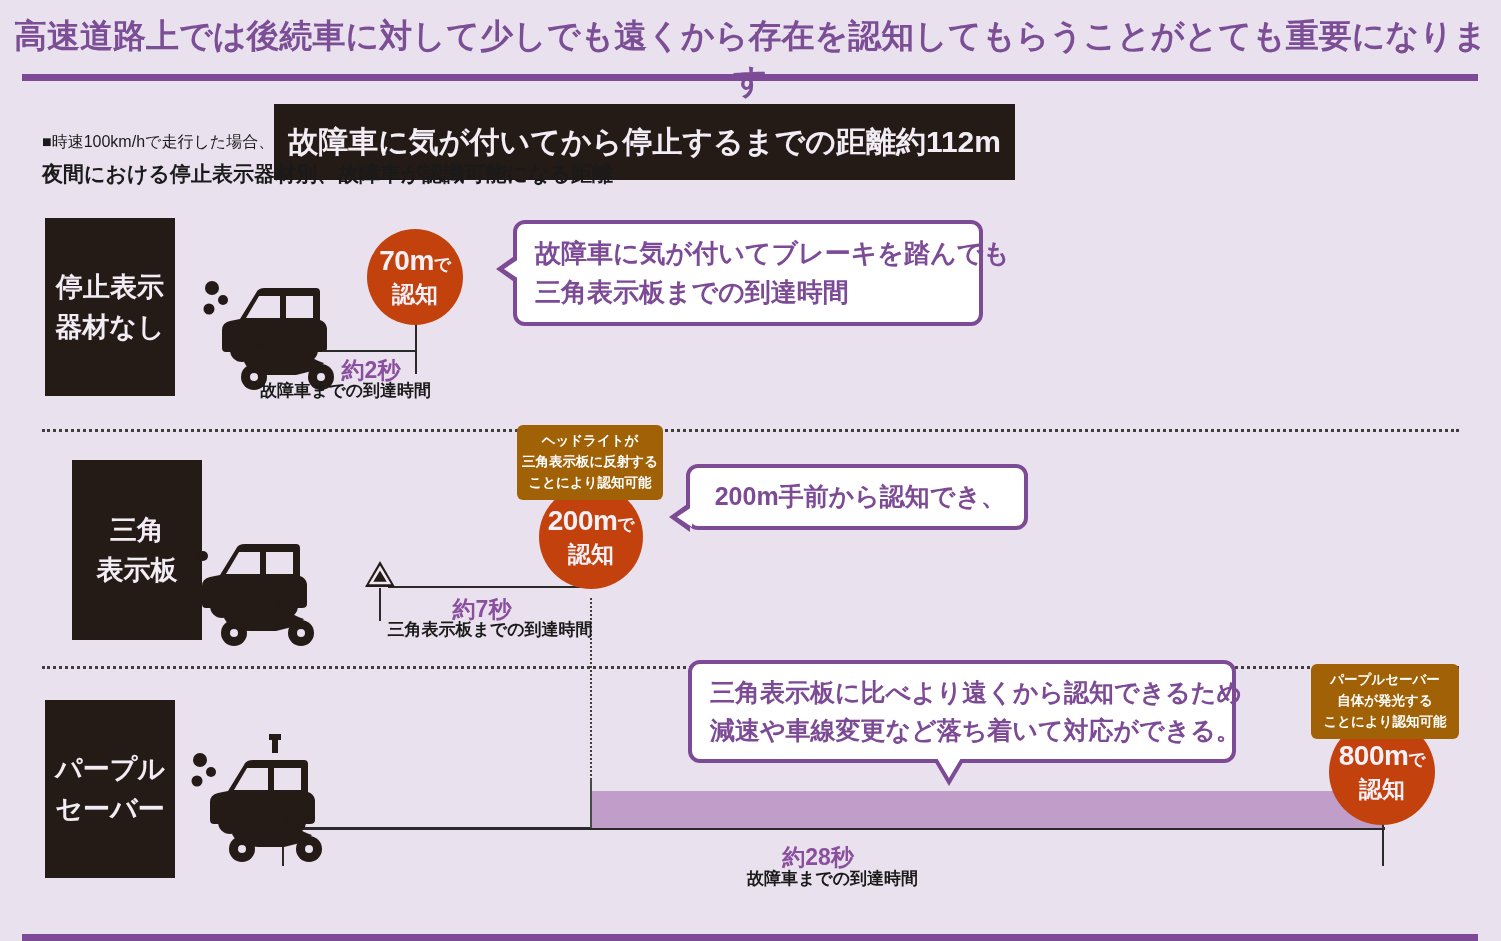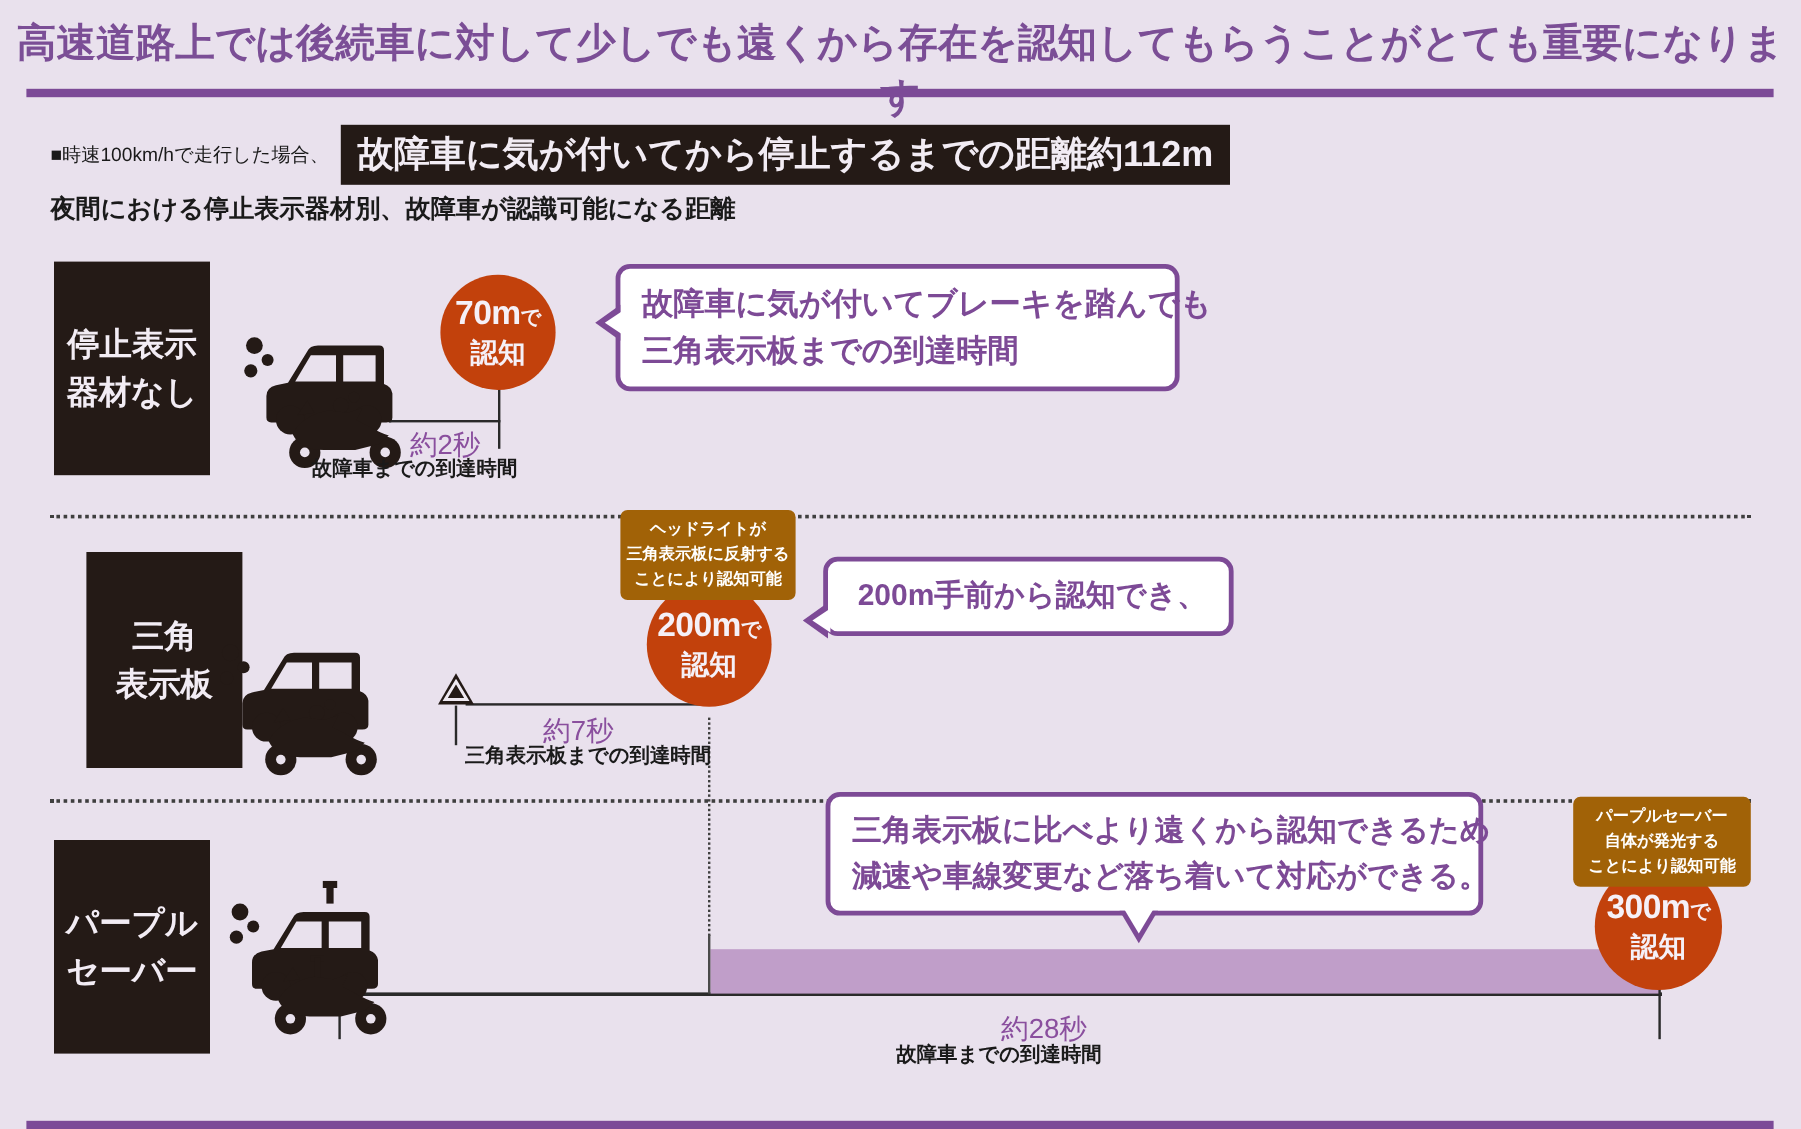--- a/index.html
+++ b/index.html
@@ -18,22 +18,21 @@
     left:0; top:14px; width:100%;
     text-align:center;
     font-size:33px; font-weight:bold;
     color:#7b4e96; letter-spacing:0;
   }
   .rule { height:7px; background:#7c4a97; }
   .heading { left:42px; top:104px; display:flex; align-items:center; }
   .heading-highlight {
     background:#241a16; color:#f2ecf4;
     font-size:30px; font-weight:bold; line-height:44px;
-    padding:3px 14px;
-    margin-left:10px;
+    padding:16px 14px;
   }
   .subtitle { left:42px; top:160px; font-size:21px; font-weight:bold; }
 
   
   .label-box {
     left:45px; width:130px; background:#241a16;
     display:flex; flex-direction:column; justify-content:center;
     text-align:center; color:#f2ecf4;
     font-size:27px; font-weight:bold; line-height:1.5;
     z-index:3;
@@ -76,21 +75,21 @@
     border-top:27px solid #7d4a96; }
   .tail-down-inner { position:absolute; bottom:-19px; width:0; height:0;
     border-left:12px solid transparent; border-right:12px solid transparent;
     border-top:20px solid #ffffff; }
 
   
   .hline { height:2px; background:#2a2a2a; z-index:2; }
   .vline { width:2px; background:#2a2a2a; z-index:2; }
   .dotted-h { border-top:3px dotted #3f3f3f; z-index:0; }
   .dotted-v { width:0; border-left:2px dotted #3f3f3f; z-index:0; }
-  .time-label { font-size:23px; font-weight:normal; color:#8a4f9e; text-align:center; z-index:3; white-space:nowrap; }
+  .time-label { font-size:23px; font-weight:bold; color:#8a4f9e; text-align:center; z-index:3; white-space:nowrap; }
   .time-caption { font-size:17px; font-weight:bold; color:#1a1a1a; text-align:center; z-index:3; white-space:nowrap; }
 
   
   .glow-bar { background:#c09ec9; z-index:1; }
   .bar-edge { width:2px; background:#4a4a4a; z-index:2; }
   .baseline { height:3px; background:#2a2a2a; z-index:1; }
 
   .veh { z-index:3; }
 </style>
 </head>
@@ -234,25 +233,25 @@
     <use href="#sym-moto" x="40" y="68"></use>
   </svg>
 
   <div class="abs note-box" style="left:1311px; top:664px; width:148px;">
     <div>パープルセーバー</div>
     <div>自体が発光する</div>
     <div>ことにより認知可能</div>
   </div>
 
   <div class="abs badge" style="left:1329px; top:719px; width:106px; height:106px;">
-    <span class="line1"><span class="big">300m</span><span class="small">で</span></span>
+    <span class="line1"><span class="big">800m</span><span class="small">で</span></span>
     <span class="word">認知</span>
   </div>
 
-  <div class="abs time-label" style="left:820px; top:842px; width:100px;">約28秒</div>
+  <div class="abs time-label" style="left:768px; top:842px; width:100px;">約28秒</div>
   <div class="abs time-caption" style="left:745px; top:867px; width:175px;">故障車までの到達時間</div>
 
   <div class="abs bubble fs25" style="left:688px; top:660px; width:548px;">
     <div class="tail-down-outer" style="left:241px;"></div>
     <div class="tail-down-inner" style="left:245px;"></div>
     <div class="bline">三角表示板に比べより遠くから認知できるため</div>
     <div class="bline">減速や車線変更など落ち着いて対応ができる。</div>
   </div>
 </div>
 

